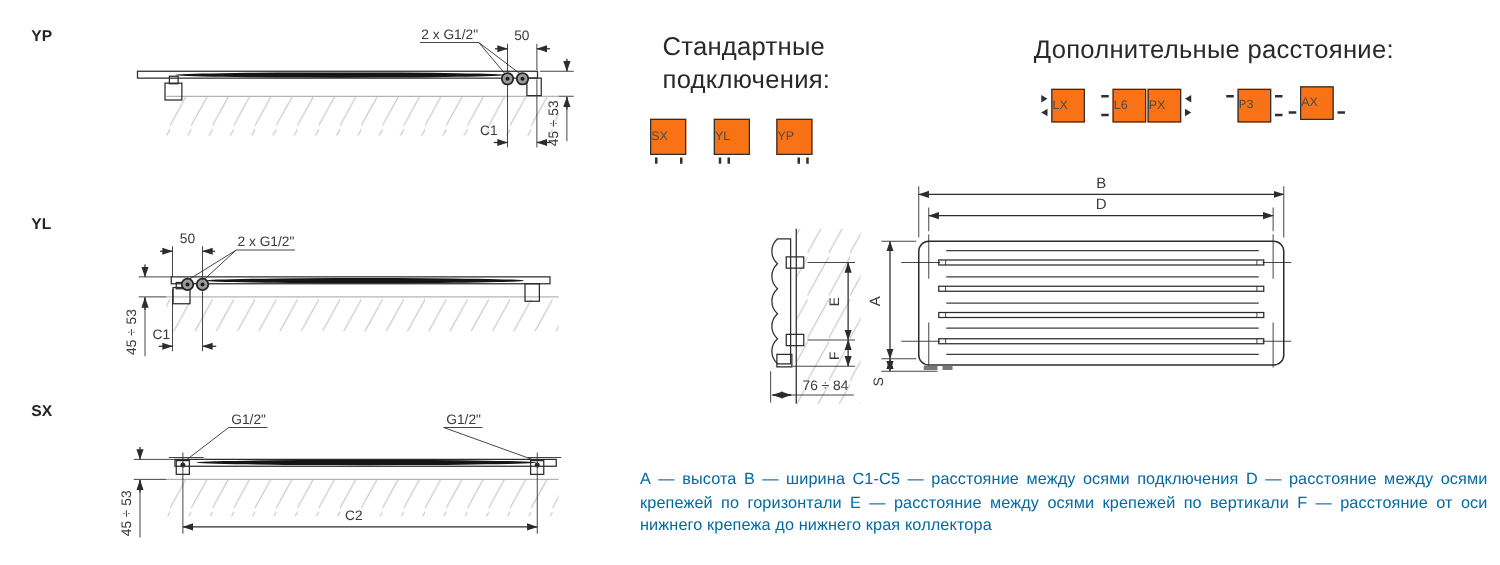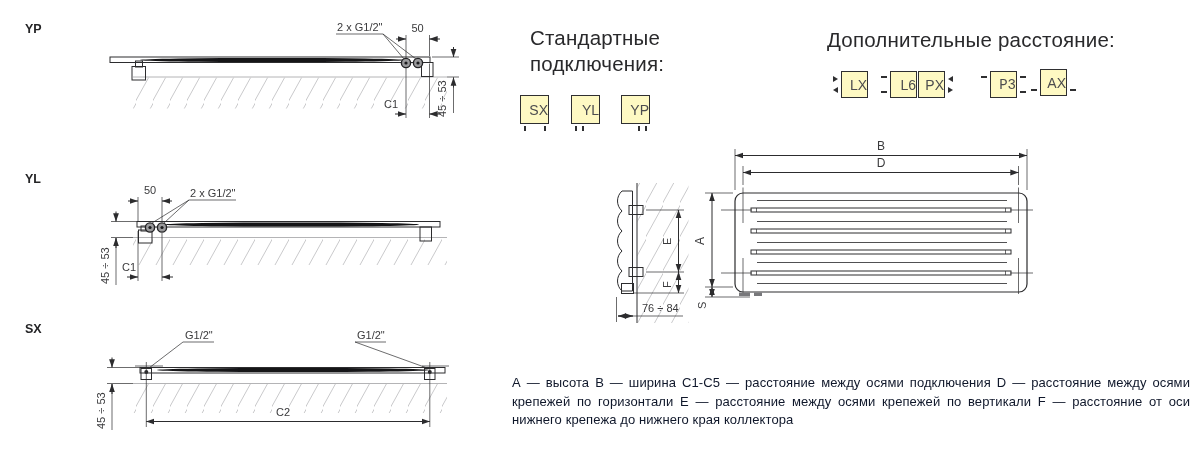--- a/index.html
+++ b/index.html
@@ -2,25 +2,25 @@
 <html><head>
 <meta charset="utf-8">
 <style>
   html,body{margin:0;padding:0;background:#fff;}
   body{width:1200px;height:452px;position:relative;overflow:hidden;
        font-family:"Liberation Sans",sans-serif;-webkit-font-smoothing:antialiased;}
   .abs{position:absolute;}
   
   .section-title{font-size:20.5px;line-height:26px;color:#29292b;letter-spacing:.2px;}
   
-  .legend{font-size:13px;line-height:18.5px;color:#0f172a;text-align:justify;letter-spacing:.1px;}
-  
-  .cbox{position:absolute;background:#fef9c3;border:1.5px solid #2f2f31;
-        display:flex;align-items:center;justify-content:flex-end;
-        font-size:14px;color:#4c4c4f;}
+  .legend{font-size:13px;line-height:18.5px;color:#0369a1;text-align:justify;letter-spacing:.1px;}
+  
+  .cbox{position:absolute;background:#f97316;border:1.5px solid #2f2f31;
+        display:flex;align-items:center;justify-content:flex-start;
+        font-size:10px;color:#4c4c4f;}
   .cbox-lg{width:27px;height:27px;}
   .cbox-sm{width:25px;height:25px;}
   .tick{position:absolute;width:2px;height:5px;background:#2f2f31;bottom:-8px;}
   .dash{position:absolute;width:6px;height:2px;background:#2f2f31;}
   .d-lt{left:-10px;top:4px;} .d-lb{left:-10px;bottom:4px;}
   .d-rt{right:-10px;top:4px;} .d-rb{right:-10px;bottom:4px;}
   .arr{position:absolute;width:0;height:0;border-top:3.2px solid transparent;border-bottom:3.2px solid transparent;}
   .a-r{border-left:5.5px solid #2f2f31;} .a-l{border-right:5.5px solid #2f2f31;}
   .p-lt{left:-9px;top:4px;} .p-lb{left:-9px;bottom:4px;}
   .p-rt{right:-9px;top:4px;} .p-rb{right:-9px;bottom:4px;}

